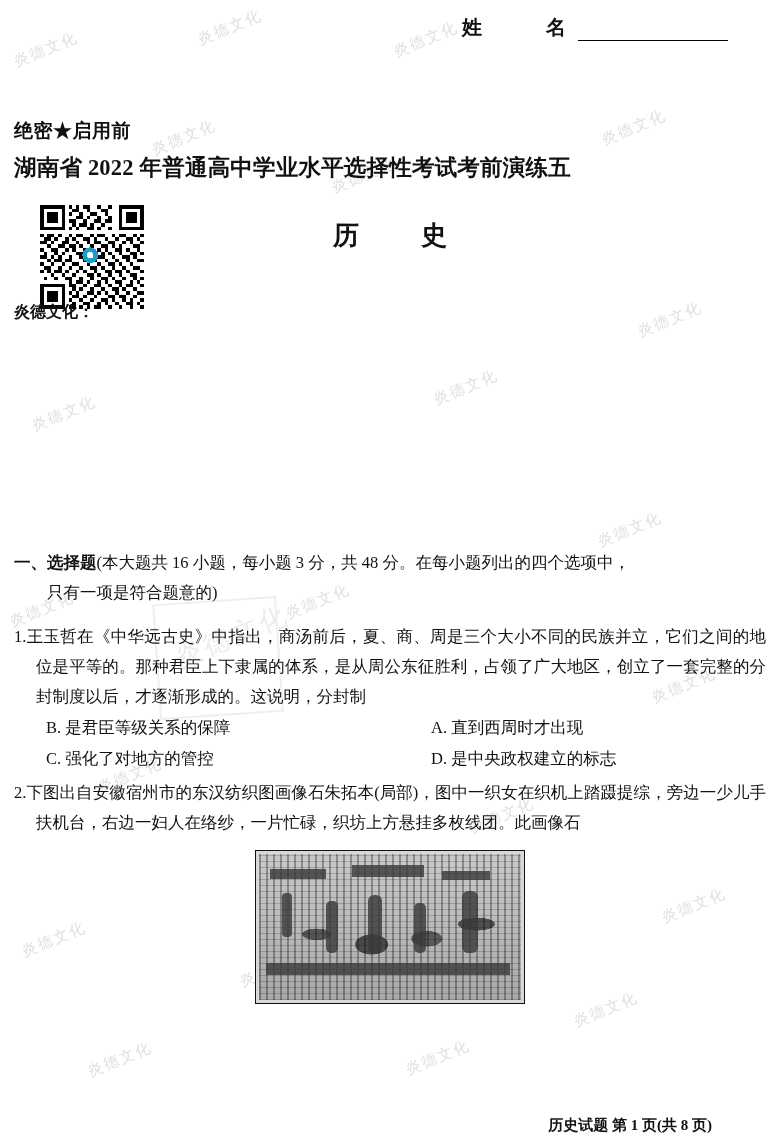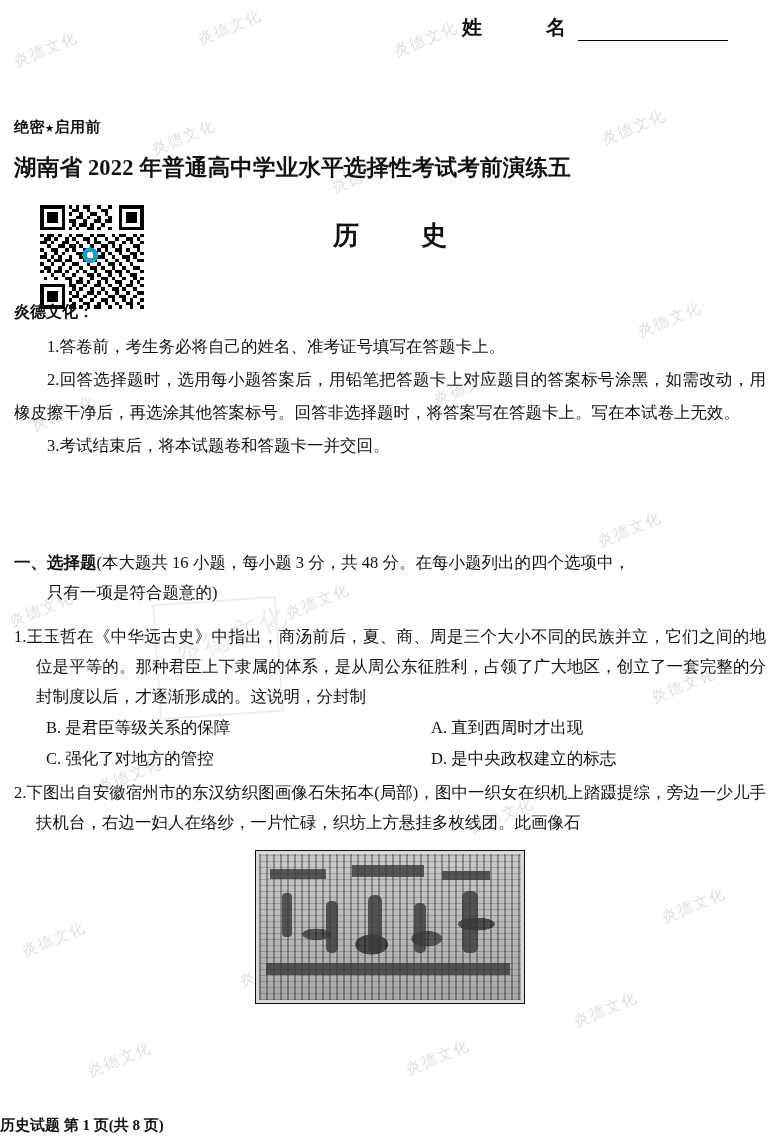--- a/index.html
+++ b/index.html
@@ -77,25 +77,24 @@
     border-bottom: 1.5px solid #000;
     width: 150px;
     height: 22px;
   }
 
   
   .secret {
     position: absolute;
     left: 14px;
     top: 118px;
-    font-size: 15px;
+    font-size: 19px;
     font-weight: bold;
     letter-spacing: 0.5px;
     z-index: 10;
-    font-family: Liberation Mono, monospace;
   }
 
   
   .doc-title {
     position: absolute;
     left: 14px;
     top: 152px;
     width: 752px;
     font-size: 22.5px;
     font-weight: bold;
@@ -221,21 +220,21 @@
     background: #3b3b3b;
     opacity: .82;
   }
 
   
   .footer {
     position: absolute;
     left: 0;
     bottom: 12px;
     width: 712px;
-    text-align: left;
+    text-align: right;
     font-size: 15px;
     font-weight: bold;
     z-index: 10;
   }
   .footer .pg { font-weight: bold; }
 </style>
 </head>
 <body>
 
 <div class="page">
@@ -512,25 +511,20 @@
           <rect x="28" y="28" width="1" height="1"></rect>
       </g>
       <circle cx="14" cy="14" r="2.2" fill="#1aa0c8"></circle>
       <circle cx="14" cy="14" r="0.9" fill="#ffffff"></circle>
     </svg>
   </div>
 
   <div class="subject">历　史</div>
 
   <div class="notes-title">炎德文化：</div>
-  <div class="notes">
-    <p>1.答卷前，考生务必将自己的姓名、准考证号填写在答题卡上。</p>
-    <p>2.回答选择题时，选用每小题答案后，用铅笔把答题卡上对应题目的答案标号涂黑，如需改动，用橡皮擦干净后，再选涂其他答案标号。回答非选择题时，将答案写在答题卡上。写在本试卷上无效。</p>
-    <p>3.考试结束后，将本试题卷和答题卡一并交回。</p>
-  </div>
 
   <div class="section-head">
     <b>一、选择题</b><span>(本大题共 16 小题，每小题 3 分，共 48 分。在每小题列出的四个选项中，</span>
     <span class="ind">只有一项是符合题意的)</span>
   </div>
 
   <div class="questions">
 
     <div class="q">
       <div class="q-body">

